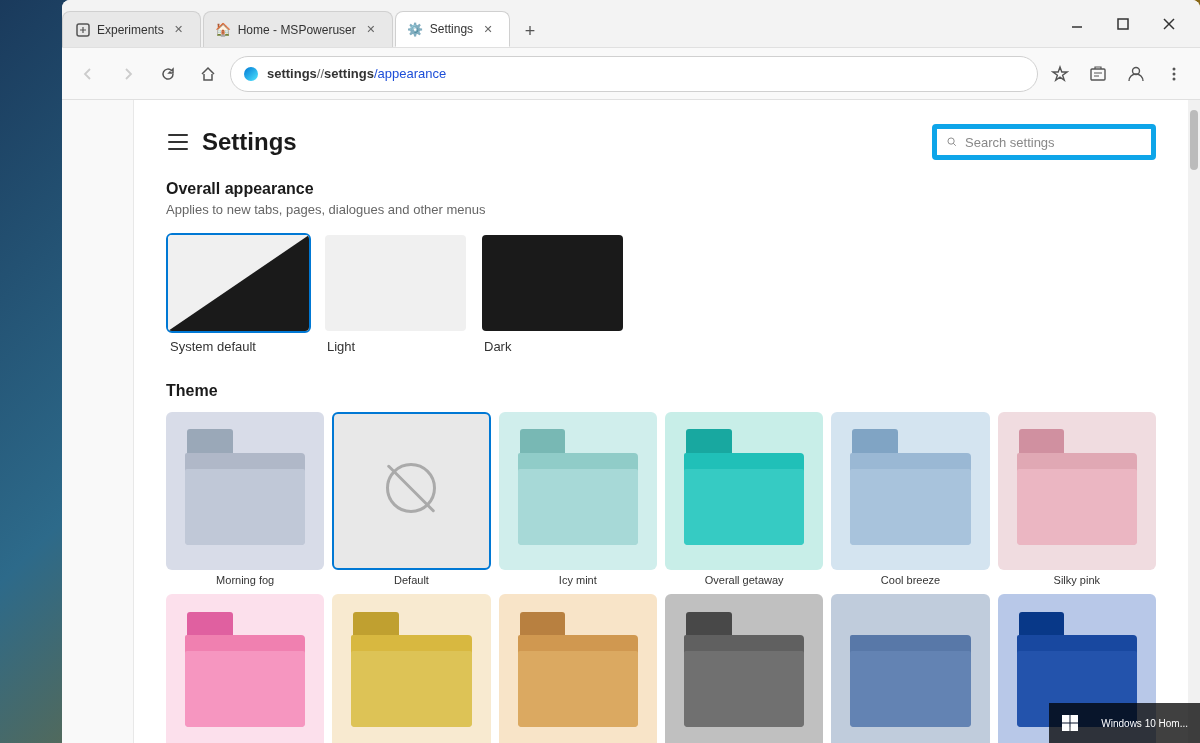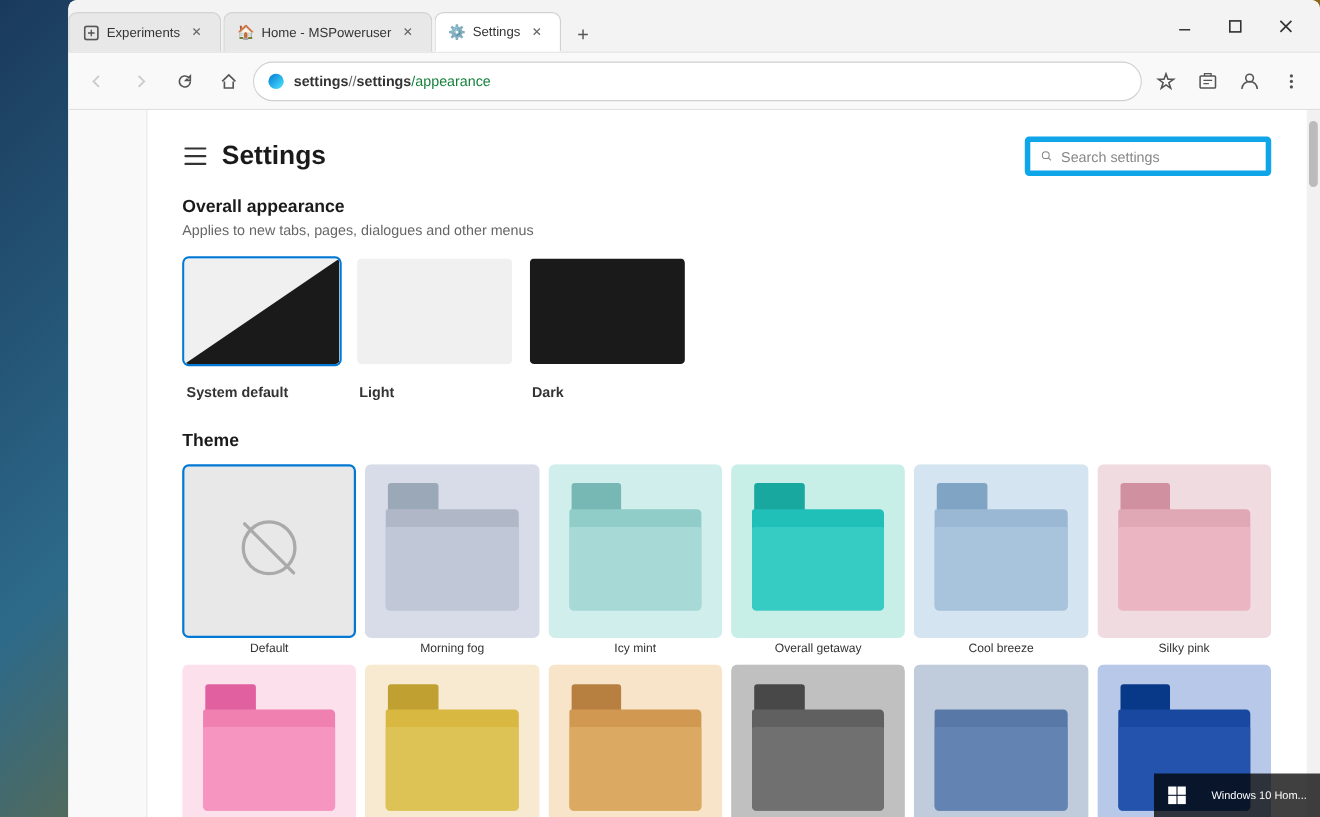--- a/index.html
+++ b/index.html
@@ -342,23 +342,22 @@
 
     .preview-dark {
       width: 100%;
       height: 100%;
       background: #1a1a1a;
     }
 
     .card-label {
       font-size: 13px;
       color: #333;
-      margin-top: 16px;
+      margin-top: 6px;
       padding-left: 4px;
-      font-weight: bold;
     }
 
     
     .theme-title {
       font-size: 16px;
       font-weight: 600;
       color: #1a1a1a;
       margin-bottom: 12px;
     }
 
@@ -501,21 +500,21 @@
             <circle cx="8" cy="8" r="7" fill="url(#edgeGrad)"></circle>
             <defs>
               <linearGradient id="edgeGrad" x1="0" y1="0" x2="1" y2="1">
                 <stop offset="0%" stop-color="#0078d4"></stop>
                 <stop offset="100%" stop-color="#50e6ff"></stop>
               </linearGradient>
             </defs>
           </svg>
       </div>
       <span style="font-size:13px;color:#333;">
-        <span style="font-weight:600;">settings</span><span style="color:#666;">//</span><span style="font-weight:600;">settings</span><span style="color:#15803d;">/appearance</span>
+        <span style="font-weight:600;">settings</span><span style="color:#666;">//</span><span style="font-weight:600;">settings</span><span style="color:#1d4ed8;">/appearance</span>
       </span>
     </div>
 
     <div class="nav-right-btns">
       <div class="nav-icon-btn">
         <svg width="18" height="18" viewBox="0 0 18 18">
             <path d="M9 2l1.8 5H16l-4.4 3.2 1.7 5L9 12.2 4.7 15.2l1.7-5L2 7h5.2z" fill="none" stroke="#555" stroke-width="1.4"></path>
           </svg>
       </div>
       <div class="nav-icon-btn">
@@ -593,43 +592,43 @@
             <div class="card-label">Dark</div>
           </div>
         </div>
       </div>
 
       <div>
         <div class="theme-title">Theme</div>
 
         <div class="theme-grid" id="theme-grid">
 
-        <div class="theme-card selected">
+        <div class="theme-card">
+    <div class="theme-preview" style="background:#d8dce8;">
+
+      <div style="position:relative;width:78%;height:78%;margin:auto;margin-top:10%;">
+        <div style="position:absolute;top:0;left:2px;width:38%;height:26%;background:#9aa8b8;border-radius:3px 3px 0 0;"></div>
+        <div style="position:absolute;top:20%;left:0;width:100%;height:80%;background:#b0b8c8;border-radius:2px 4px 4px 4px;"></div>
+        <div style="position:absolute;bottom:0;left:0;width:100%;height:66%;background:#c8cedd;border-radius:2px 2px 4px 4px;opacity:0.7;"></div>
+      </div>
+
+    </div>
+    <div class="theme-label">Morning fog</div>
+  </div>
+            <div class="theme-card selected">
     <div class="theme-preview" style="background:#e8e8e8;">
 
       <div style="display:flex;align-items:center;justify-content:center;width:100%;height:100%;">
         <div style="width:50px;height:50px;border-radius:50%;border:3px solid #aaa;position:relative;display:flex;align-items:center;justify-content:center;">
           <div style="position:absolute;width:66px;height:3px;background:#aaa;transform:rotate(45deg);border-radius:2px;"></div>
         </div>
       </div>
 
     </div>
     <div class="theme-label">Default</div>
-  </div>
-            <div class="theme-card">
-    <div class="theme-preview" style="background:#d8dce8;">
-
-      <div style="position:relative;width:78%;height:78%;margin:auto;margin-top:10%;">
-        <div style="position:absolute;top:0;left:2px;width:38%;height:26%;background:#9aa8b8;border-radius:3px 3px 0 0;"></div>
-        <div style="position:absolute;top:20%;left:0;width:100%;height:80%;background:#b0b8c8;border-radius:2px 4px 4px 4px;"></div>
-        <div style="position:absolute;bottom:0;left:0;width:100%;height:66%;background:#c8cedd;border-radius:2px 2px 4px 4px;opacity:0.7;"></div>
-      </div>
-
-    </div>
-    <div class="theme-label">Morning fog</div>
   </div>
             <div class="theme-card">
     <div class="theme-preview" style="background:#d0eeec;">
 
       <div style="position:relative;width:78%;height:78%;margin:auto;margin-top:10%;">
         <div style="position:absolute;top:0;left:2px;width:38%;height:26%;background:#78b8b4;border-radius:3px 3px 0 0;"></div>
         <div style="position:absolute;top:20%;left:0;width:100%;height:80%;background:#90ccc8;border-radius:2px 4px 4px 4px;"></div>
         <div style="position:absolute;bottom:0;left:0;width:100%;height:66%;background:#b0dedd;border-radius:2px 2px 4px 4px;opacity:0.7;"></div>
       </div>
 

